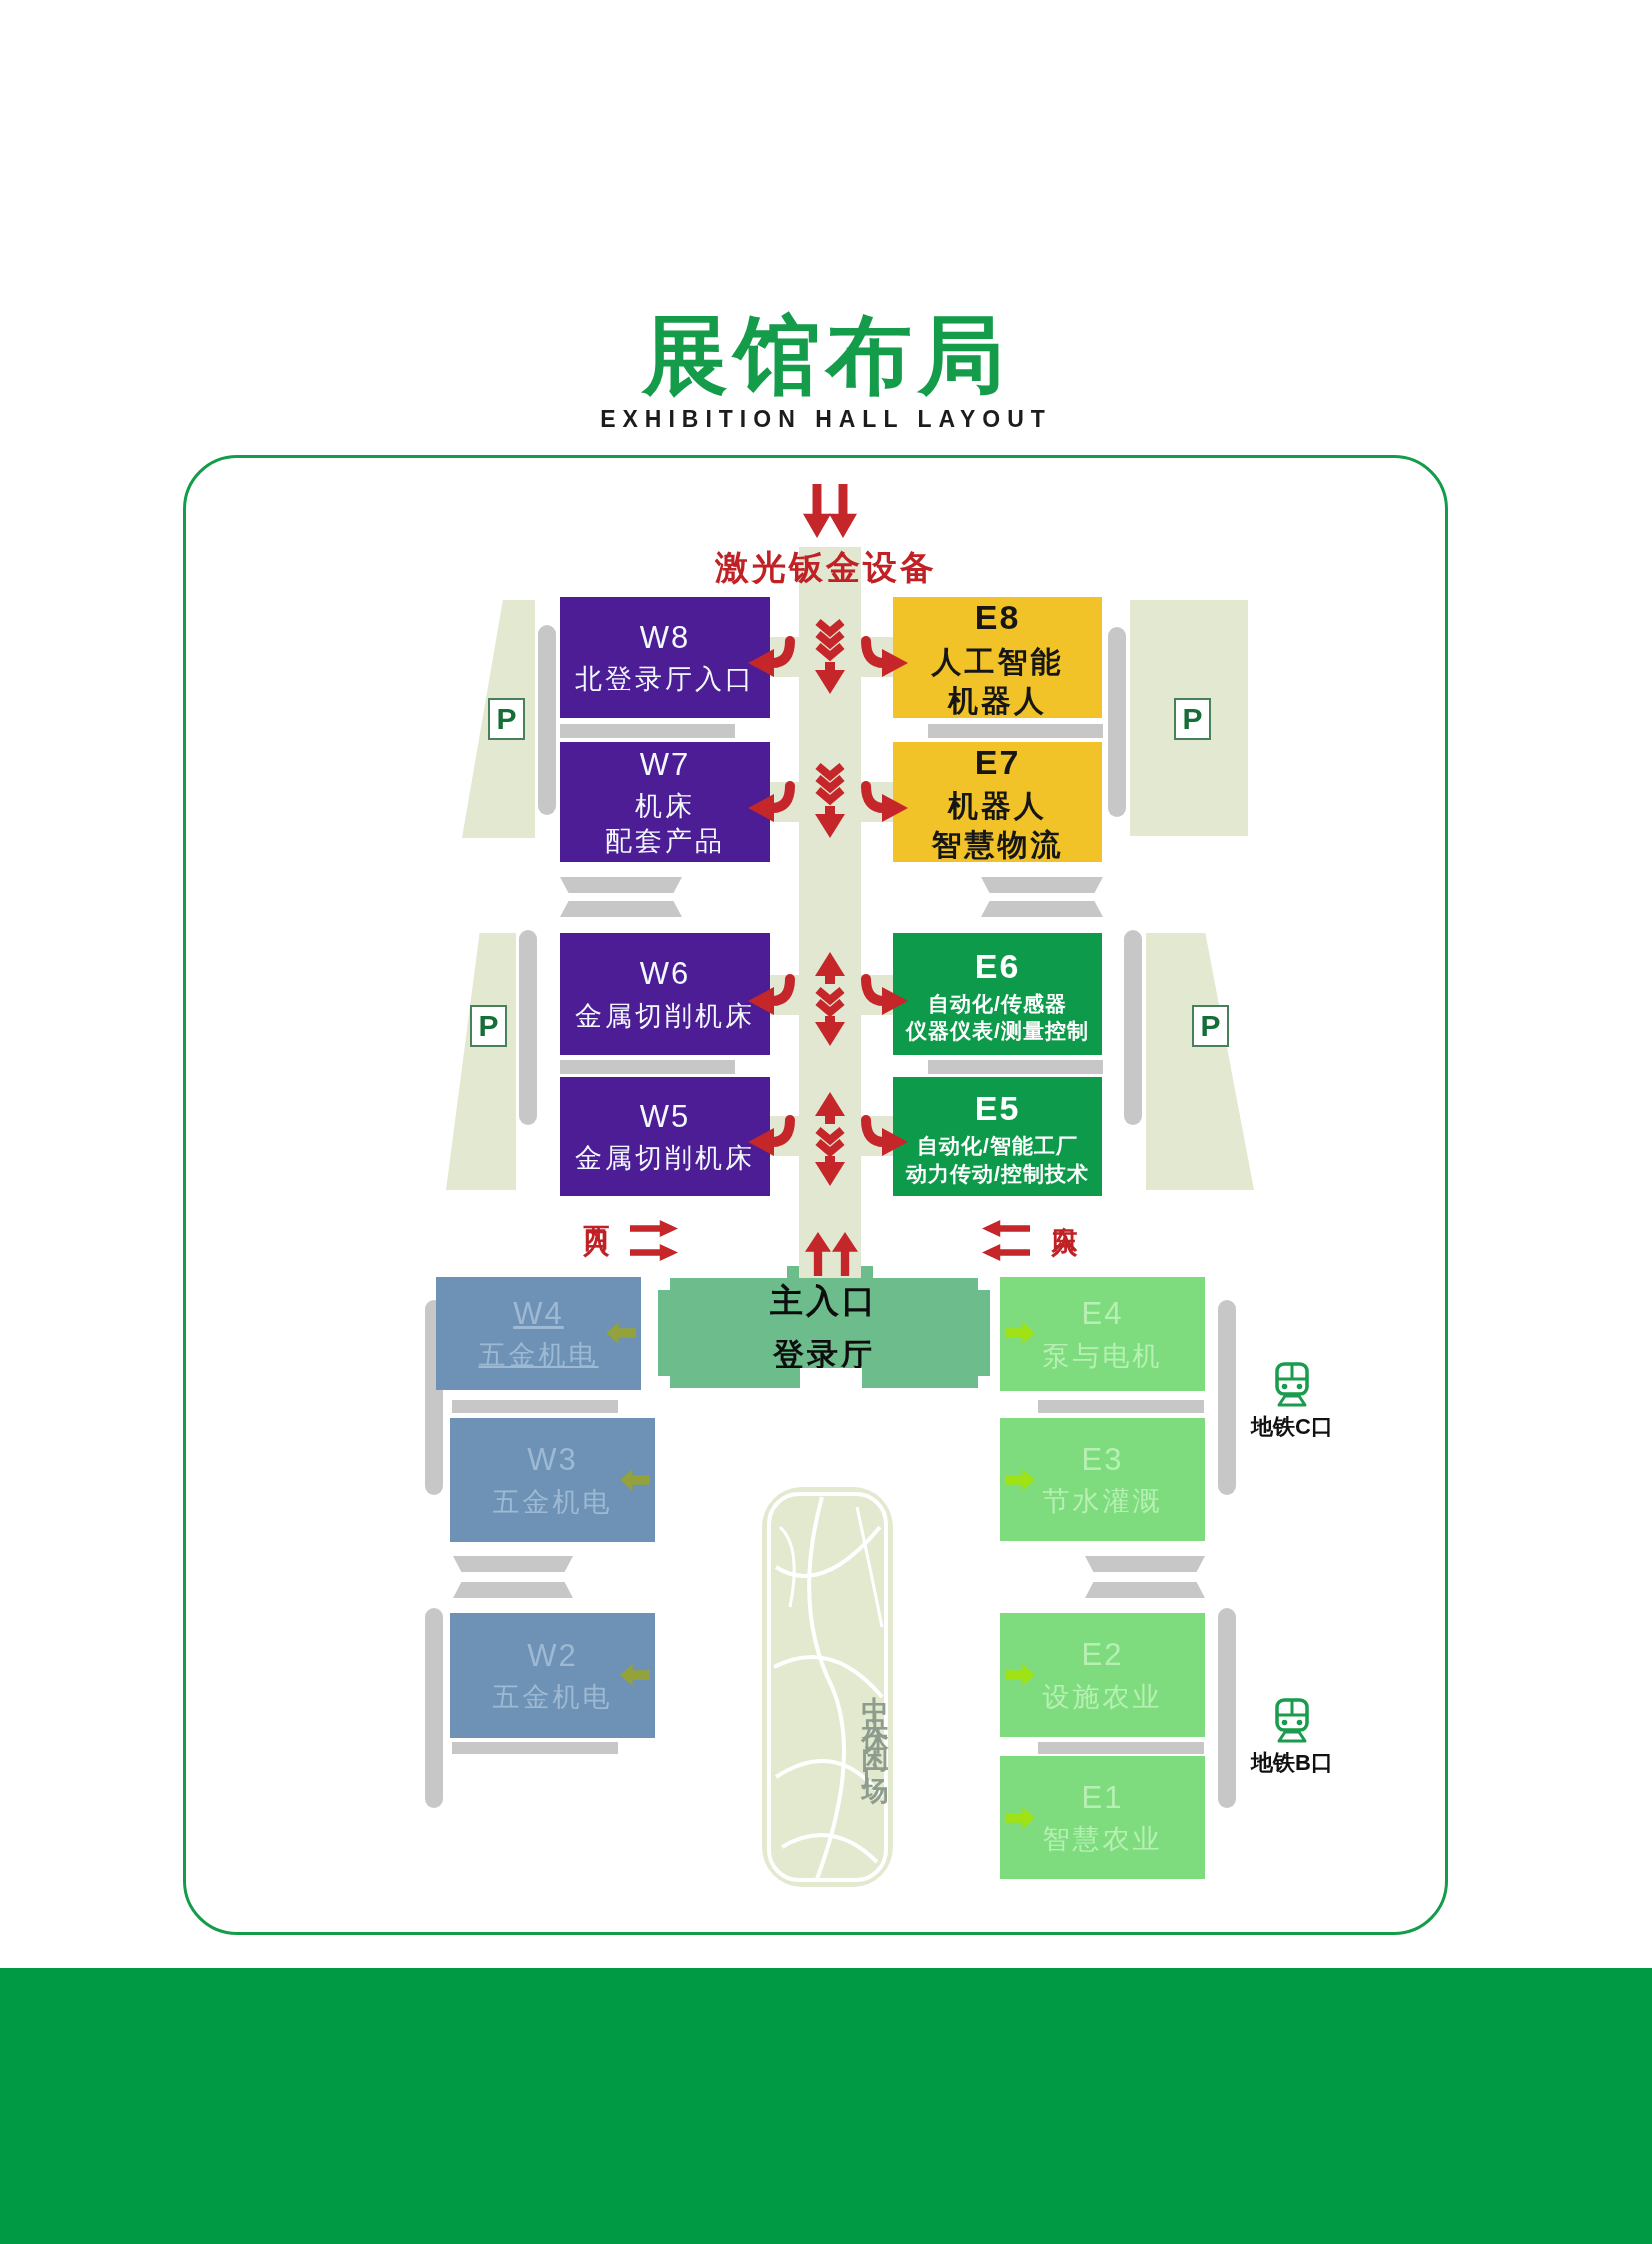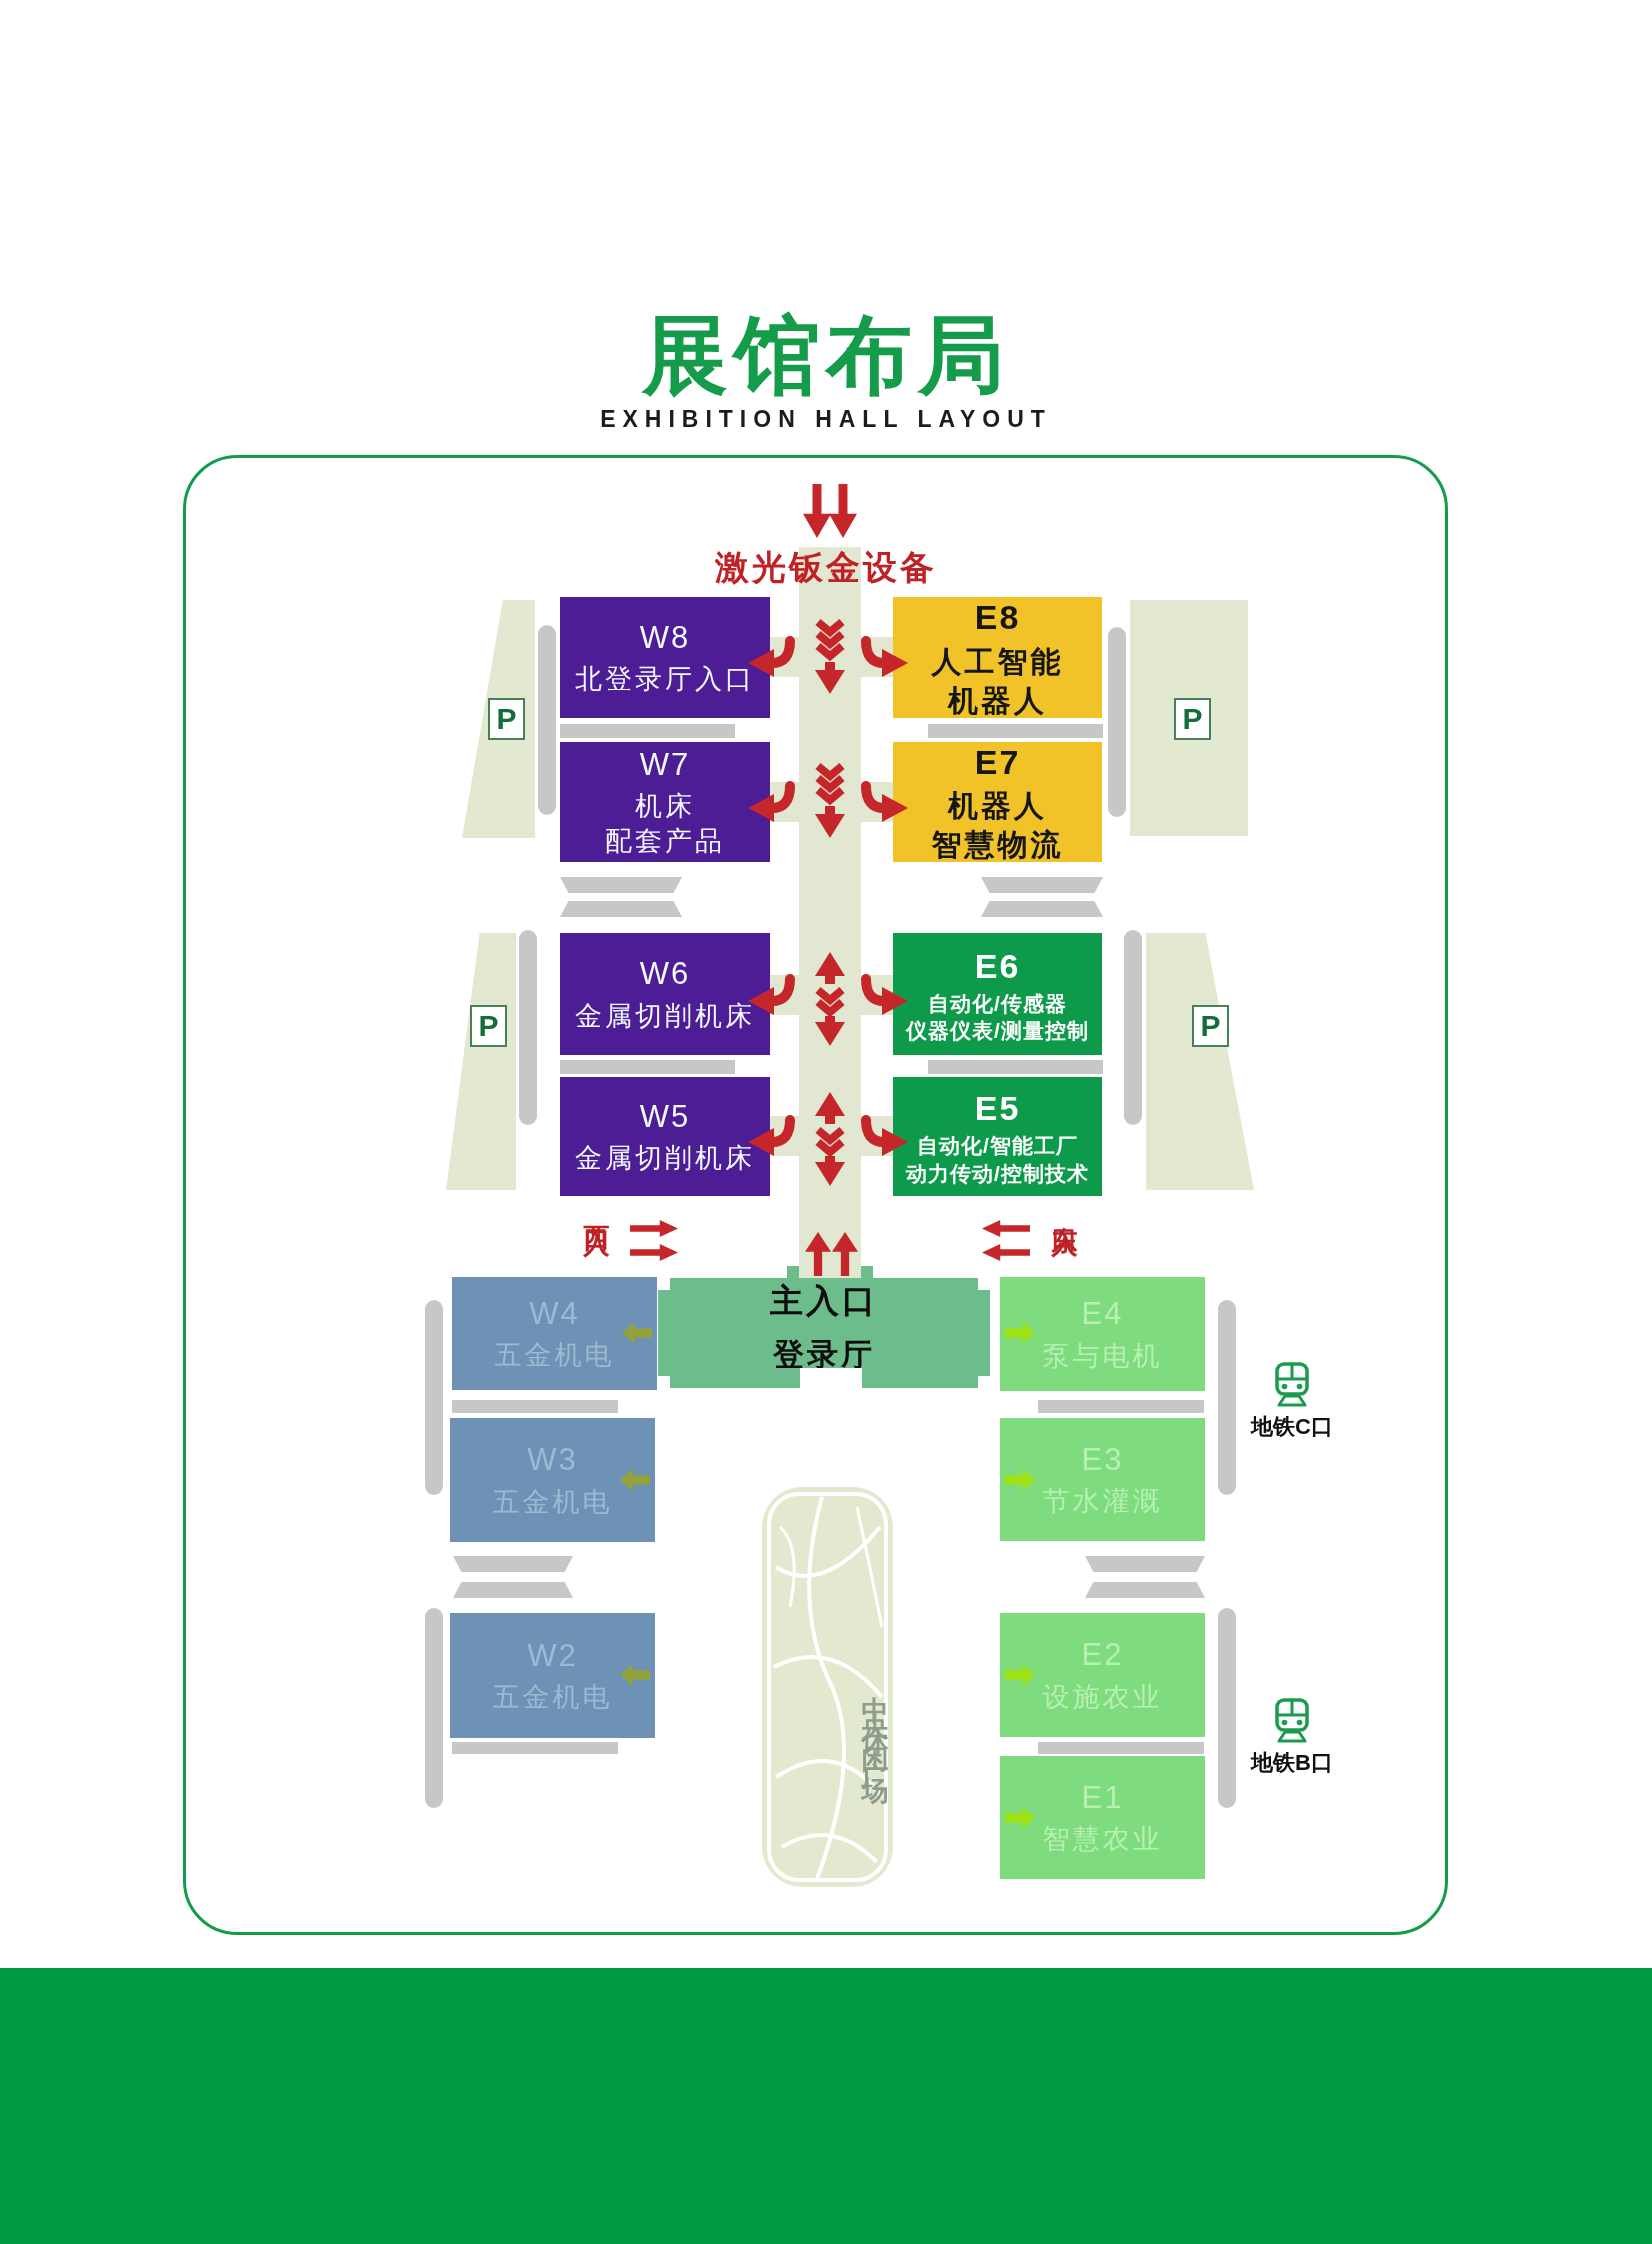--- a/index.html
+++ b/index.html
@@ -162,21 +162,21 @@
     <div class="hid">E6</div>
     <div class="hl">自动化/传感器</div>
     <div class="hl" style="margin-top:0;">仪器仪表/测量控制</div>
   </div>
   <div class="abs hall dgreen" style="left:893px;top:1077px;width:209px;height:119px;">
     <div class="hid">E5</div>
     <div class="hl">自动化/智能工厂</div>
     <div class="hl" style="margin-top:0;">动力传动/控制技术</div>
   </div>
 
-  <div class="abs hall steel" style="left:452px;top:1277px;width:205px;height:113px;">
+  <div class="abs hall steel" style="left:436px;top:1277px;width:205px;height:113px;text-decoration:underline;">
     <div class="hid">W4</div>
     <div class="hl">五金机电</div>
     <div class="abs harrow-l" style="right:5px;top:44px;"></div>
   </div>
   <div class="abs hall steel" style="left:450px;top:1418px;width:205px;height:124px;">
     <div class="hid">W3</div>
     <div class="hl">五金机电</div>
     <div class="abs harrow-l" style="right:5px;top:50px;"></div>
   </div>
   <div class="abs hall steel" style="left:450px;top:1613px;width:205px;height:125px;">

